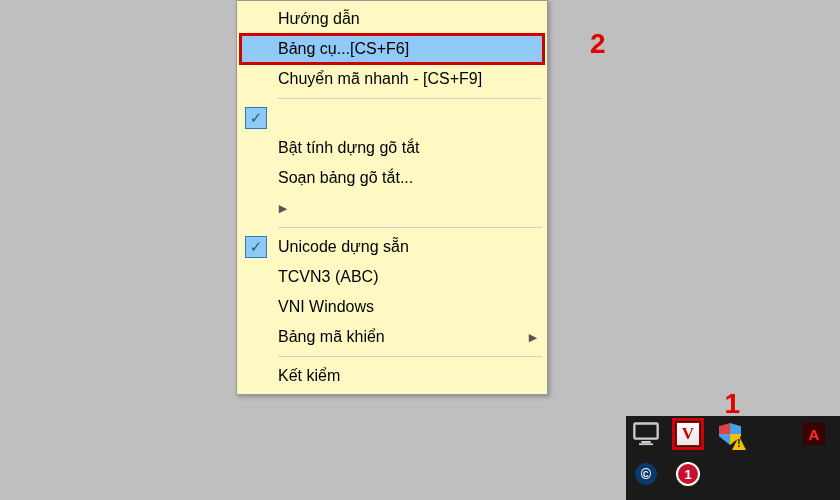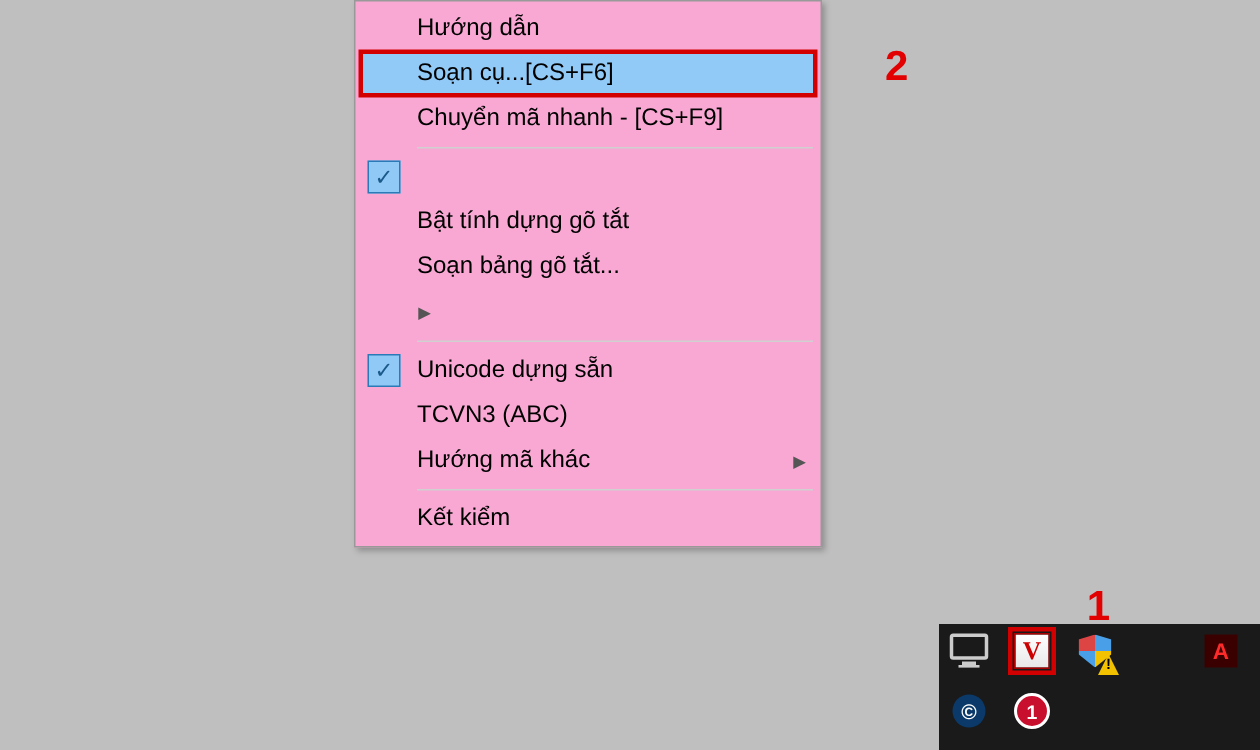--- a/index.html
+++ b/index.html
@@ -10,21 +10,21 @@
       font-family: "Segoe UI", Tahoma, sans-serif;
       font-size: 16px;
       position: relative;
       overflow: hidden;
     }
     .menu {
       position: absolute;
       top: 0;
       left: 236px;
       width: 312px;
-      background: #f9a8d4;
+      background: #fef9c3;
       border: 1px solid #999;
       box-shadow: 2px 2px 4px rgba(0,0,0,0.25);
       padding: 3px;
     }
     .mi {
       display: flex;
       align-items: center;
       height: 30px;
       position: relative;
       color: #000;
@@ -148,21 +148,21 @@
 </head>
 <body>
 
 <div class="menu">
   <div class="mi">
     <span class="chkbox"></span>
     <span class="label">Hướng dẫn</span>
   </div>
   <div class="mi hl boxed">
     <span class="chkbox"></span>
-    <span class="label">Soạn cụ...[CS+F6]</span>
+    <span class="label">Bảng cụ...[CS+F6]</span>
   </div>
   <div class="mi">
     <span class="chkbox"></span>
     <span class="label">Chuyển mã nhanh - [CS+F9]</span>
   </div>
   <div class="sep"></div>
   <div class="mi">
     <span class="chkbox">
         <span class="chk">✓</span>
       </span>
@@ -185,21 +185,25 @@
         <span class="chk">✓</span>
       </span>
     <span class="label">Unicode dựng sẵn</span>
   </div>
   <div class="mi">
     <span class="chkbox"></span>
     <span class="label">TCVN3 (ABC)</span>
   </div>
   <div class="mi">
     <span class="chkbox"></span>
-    <span class="label">Hướng mã khác</span>
+    <span class="label">VNI Windows</span>
+  </div>
+  <div class="mi">
+    <span class="chkbox"></span>
+    <span class="label">Bảng mã khiển</span>
     <span class="arrow">▶</span>
   </div>
   <div class="sep"></div>
   <div class="mi">
     <span class="chkbox"></span>
     <span class="label">Kết kiểm</span>
   </div>
 </div>
 
 <div class="callout c2">2</div>

